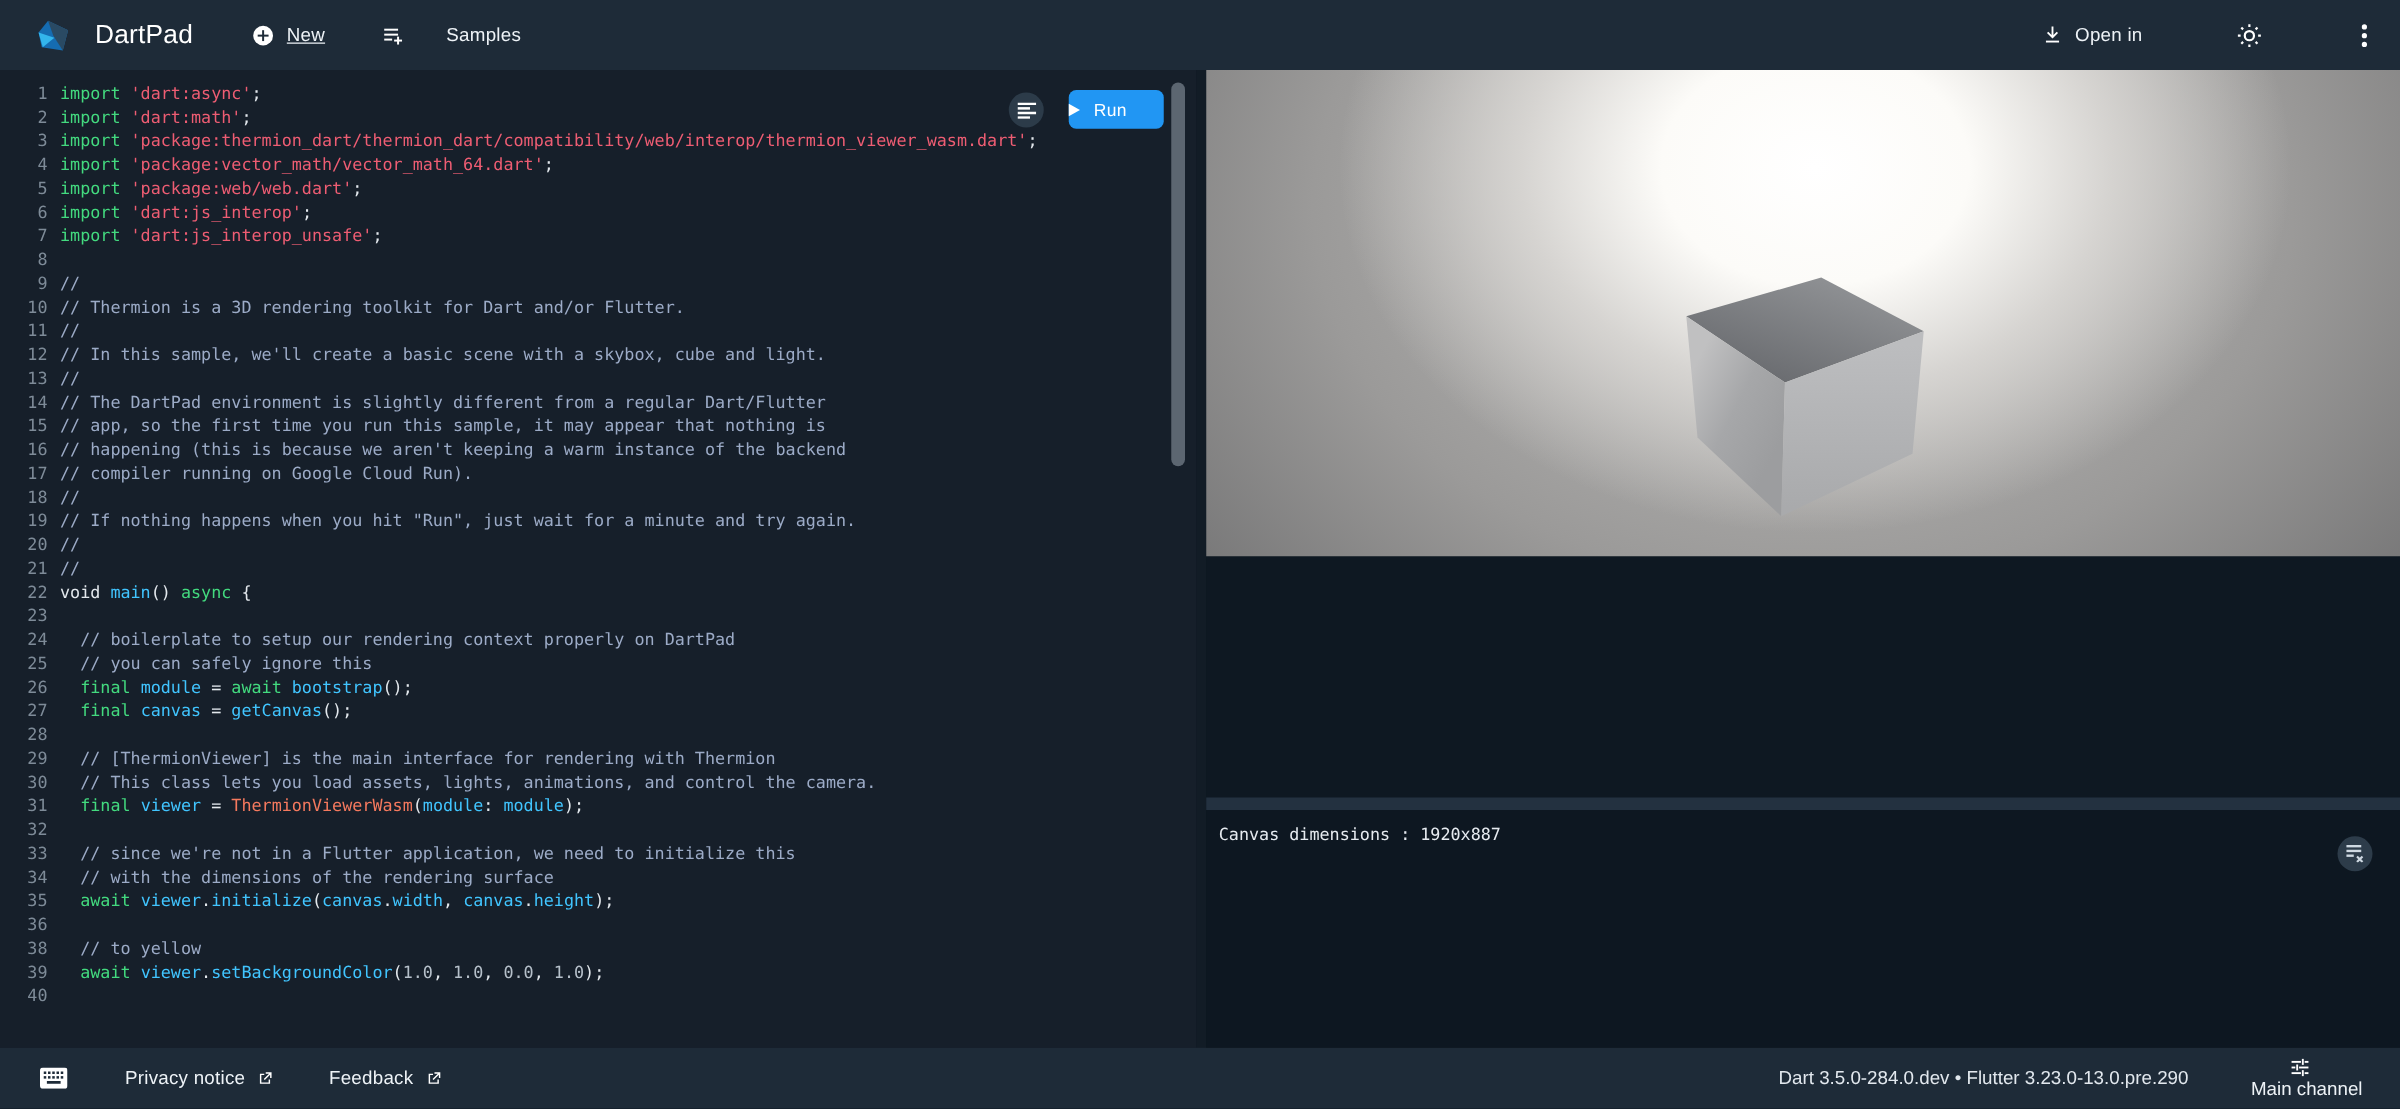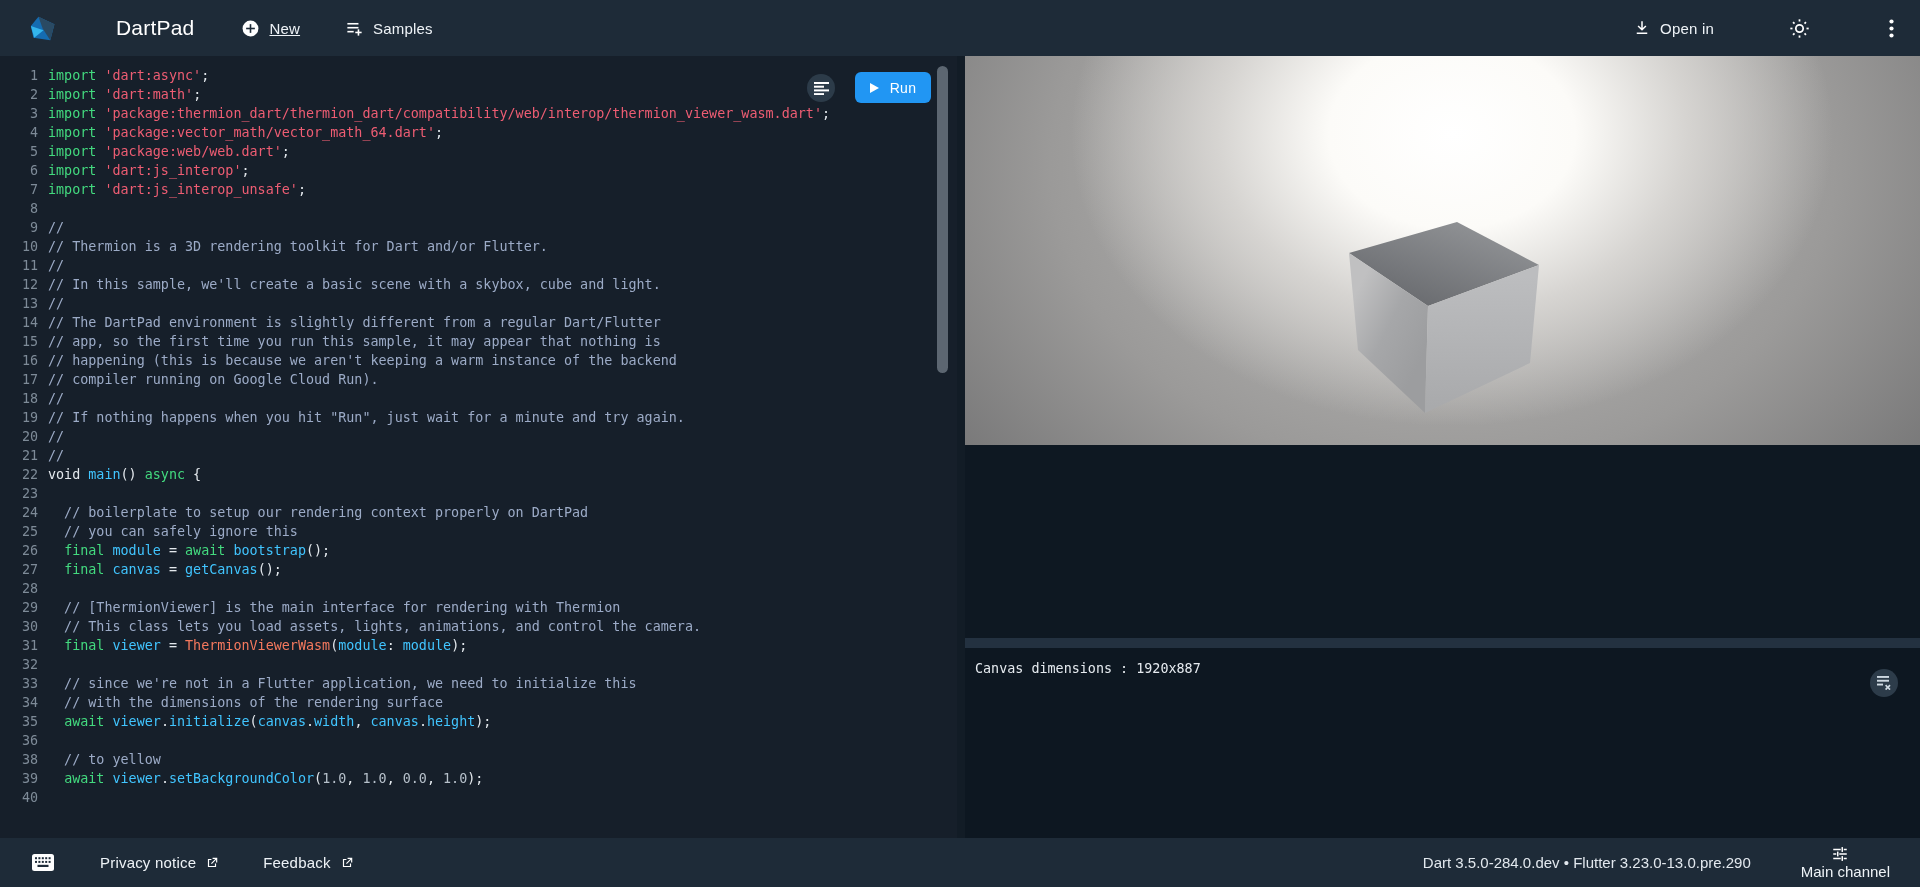--- a/index.html
+++ b/index.html
@@ -1,28 +1,28 @@
 <!DOCTYPE html>
 <html><head>
 <meta charset="utf-8">
 <style>
   html,body{margin:0;padding:0;background:#0e1722;width:1920px;height:887px;overflow:hidden;
     font-family:"Liberation Sans",sans-serif;-webkit-font-smoothing:antialiased;}
   *{box-sizing:border-box;}
 
   
   .topbar{height:56px;background:#1e2b38;display:flex;align-items:center;padding:0 16px 0 30px;position:relative;z-index:5;}
-  .brand{display:flex;align-items:center;gap:40px;}
+  .brand{display:flex;align-items:center;}
   .brand .logo{width:27px;height:27px;display:block;}
   .brand .title{color:#ffffff;font-size:21px;margin-left:19px;letter-spacing:.2px;}
   .tb-btn{display:flex;align-items:center;color:#eef3f7;font-size:15px;font-weight:500;cursor:pointer;letter-spacing:.2px;}
   .tb-btn svg{display:block;}
   .tb-btn .lbl{margin-left:9px;}
   .btn-new{margin-left:47px;text-decoration:underline;}
-  .btn-samples{margin-left:45px;}
+  .btn-samples{margin-left:45px;gap:24px;}
   .tb-right{margin-left:auto;display:flex;align-items:center;gap:42px;}
   .btn-openin{margin-right:30px;}
   .icon-btn{width:26px;height:26px;display:flex;align-items:center;justify-content:center;cursor:pointer;}
   .btn-theme{margin-right:24px;}
 
   
   .main{display:flex;height:782px;}
   .editor-pane{width:957px;background:#161f2a;position:relative;overflow:hidden;}
   .splitter{width:8px;background:#121c26;cursor:col-resize;}
   .right-pane{width:955px;display:flex;flex-direction:column;background:#0e1822;}
@@ -36,21 +36,21 @@
   .tok-k{color:#43da7f;}
   .tok-s{color:#ee5d73;}
   .tok-c{color:#9cabc7;}
   .tok-v{color:#41c5ff;}
   .tok-t{color:#f5795e;}
   .tok-n{color:#b6c0ca;}
   .scroll-thumb{position:absolute;right:9px;top:10px;width:11px;height:307px;border-radius:6px;background:#5c6671;}
   .fmt-btn{position:absolute;top:18px;right:122px;width:28px;height:28px;border-radius:50%;background:#2c3b49;
     display:flex;align-items:center;justify-content:center;cursor:pointer;}
   .run-btn{position:absolute;top:16px;right:26px;width:76px;height:31px;border-radius:6px;background:#2196f3;
-    display:flex;align-items:center;justify-content:center;cursor:pointer;color:#fff;font-size:14px;font-weight:500;letter-spacing:.3px;}
+    display:flex;align-items:center;justify-content:flex-start;cursor:pointer;color:#fff;font-size:14px;font-weight:500;letter-spacing:.3px;}
   .run-btn .play{width:0;height:0;border-left:9px solid #fff;border-top:5.5px solid transparent;border-bottom:5.5px solid transparent;margin-right:11px;}
 
   
   .canvas3d{height:389px;position:relative;overflow:hidden;
     background:
       radial-gradient(ellipse 560px 430px at 51% 20%, rgba(255,255,255,1) 0%, rgba(252,251,248,1) 22%, rgba(216,214,211,.95) 42%, rgba(190,189,187,0) 68%),
       radial-gradient(ellipse 980px 760px at 50% 28%, #c2c1bf 0%, #9b9a99 40%, #6f6f70 68%, #49494b 92%, #3d3d3f 100%);}
   .canvas3d svg{position:absolute;left:0;top:0;}
   .canvas-void{flex:1;background:#0e1822;}
   .h-splitter{height:10px;background:#233140;cursor:row-resize;}

